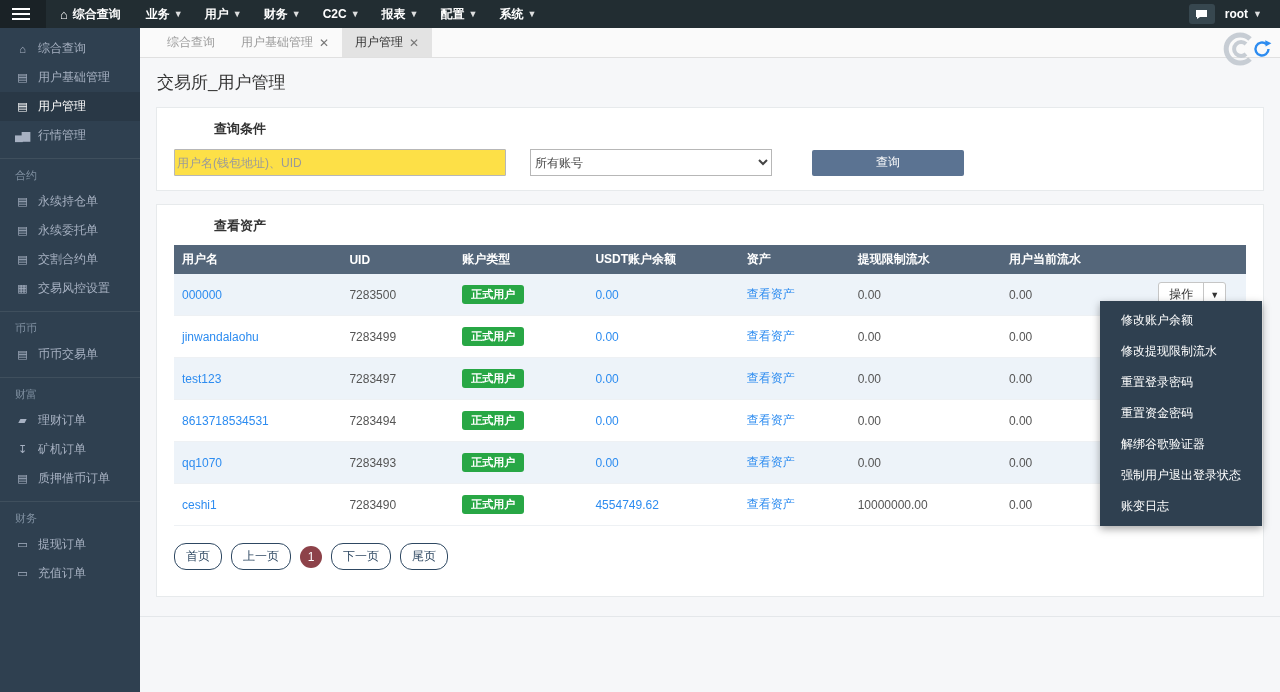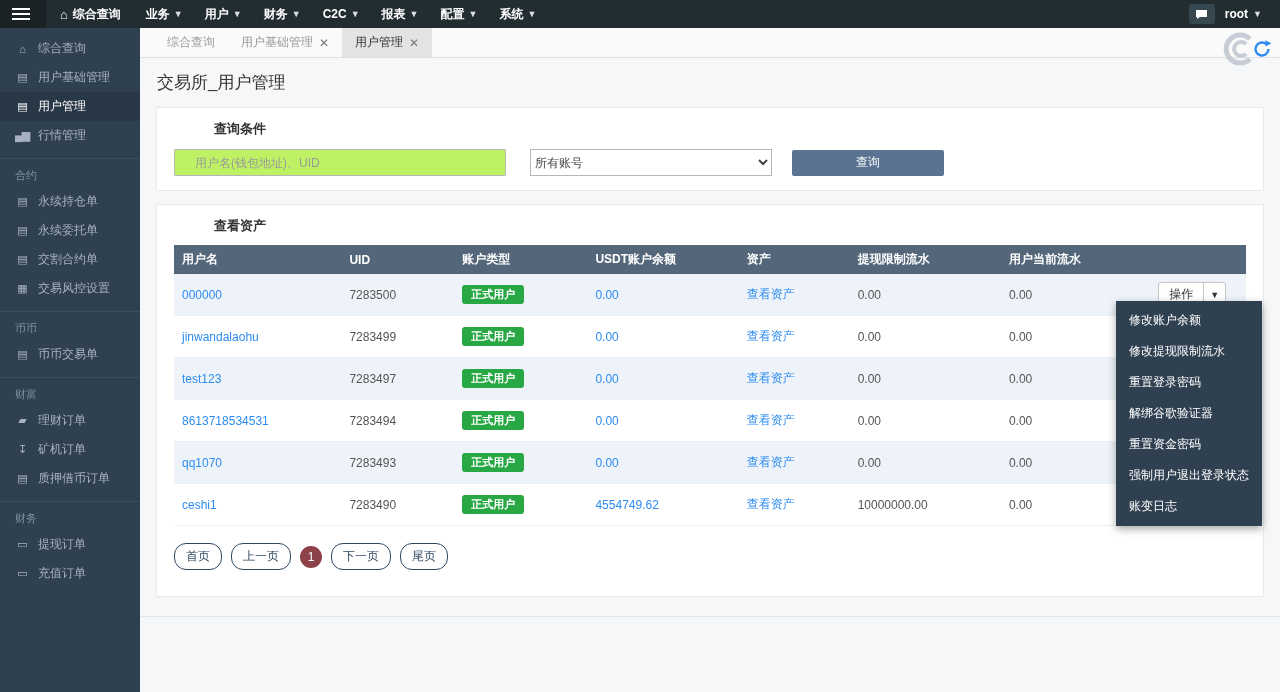--- a/index.html
+++ b/index.html
@@ -37,39 +37,39 @@
 
   .corner-icons { position:absolute; top:2px; right:8px; display:flex; align-items:center; z-index:20; }
 
   .page-title { margin:13px 0 0 17px; font-size:17px; color:#333; }
 
   
   .card { background:#fff; border:1px solid #e7eaec; margin:13px 16px 0; padding:12px 17px 14px; }
   .card-title { font-size:13px; font-weight:bold; color:#333;margin-left:40px; }
 
   .query-row { display:flex; align-items:center; margin-top:11px; }
-  .query-input { width:332px; height:27px; border:1px solid #b7b7b7; padding:0 20px; font-size:12px; color:#444; border-radius:1px; background:#bef264; }
+  .query-input { width:332px; height:27px; border:1px solid #b7b7b7; padding:0 2px; font-size:12px; color:#444; border-radius:1px; background:#fde047; }
   .query-input::placeholder { color:#9a9a9a; }
   .query-select { width:242px; height:27px; margin-left:24px; border:1px solid #b7b7b7; font-size:12px; color:#444; background:#fff; }
-  .query-btn { width:152px; height:26px; margin-left:20px; background:#5b7392; color:#fff; border:none; border-radius:2px; font-size:12px; cursor:pointer; }
+  .query-btn { width:152px; height:26px; margin-left:40px; background:#5b7392; color:#fff; border:none; border-radius:2px; font-size:12px; cursor:pointer; }
 
   .results-card { position:relative; padding-bottom:26px; }
   table { width:100%; border-collapse:collapse; margin-top:10px; table-layout:fixed; }
   thead th { background:#54667a; color:#fff; text-align:left; font-weight:bold; padding:6px 8px; font-size:12px; }
   tbody td { padding:8px 8px; color:#555; border-bottom:1px solid #eef1f4; white-space:nowrap; overflow:hidden; }
   tbody tr:nth-child(odd) { background:#edf3f9; }
   tbody tr:nth-child(even) { background:#fff; }
   a.tlink { color:#2d8cf0; text-decoration:none; cursor:pointer; }
   .badge-green { display:inline-block; background:#28a745; color:#fff; padding:2px 9px; border-radius:3px; font-size:11px; font-weight:bold; }
 
   .split-btn { display:inline-flex; align-items:stretch; background:#fff; border:1px solid #c6c6c6; border-radius:3px; overflow:hidden; cursor:pointer; }
   .split-btn .main { padding:3px 10px; color:#333; }
   .split-btn .arrow { padding:3px 6px; border-left:1px solid #c6c6c6; color:#333; font-size:9px; display:flex; align-items:center; }
 
-  .action-menu { position:absolute; top:96px; right:1px; background:#2f4050; z-index:10; min-width:112px; padding:4px 0; box-shadow:0 3px 8px rgba(0,0,0,.35); }
+  .action-menu { position:absolute; top:96px; right:1px; background:#2f4050; z-index:10; min-width:112px; padding:4px 8px; box-shadow:0 3px 8px rgba(0,0,0,.35); }
   .action-menu .mi { padding:7px 13px; color:#fff; white-space:nowrap; cursor:pointer; }
 
   .pagination { display:flex; align-items:center; gap:9px; margin-top:17px; }
   .pg-btn { background:#fff; border:1.5px solid #2e4862; color:#2e4862; border-radius:12px; padding:4px 11px; font-size:12px; cursor:pointer; }
   .pg-current { width:22px; height:22px; border-radius:50%; background:#8d4249; color:#fff; display:flex; align-items:center; justify-content:center; cursor:default; }
 
   .footer-divider { border-top:1px solid #e4e7ea; margin-top:19px; }
 </style>
 </head>
 <body>
@@ -336,22 +336,22 @@
                   <span class="arrow">▼</span>
                 </span></td>
           </tr>
         </tbody>
       </table>
 
       <div class="action-menu">
         <div class="mi">修改账户余额</div>
         <div class="mi">修改提现限制流水</div>
         <div class="mi">重置登录密码</div>
+        <div class="mi">重置资金密码</div>
         <div class="mi">解绑谷歌验证器</div>
-        <div class="mi">重置资金密码</div>
         <div class="mi">强制用户退出登录状态</div>
         <div class="mi">账变日志</div>
       </div>
 
       <div class="pagination">
         <button class="pg-btn">首页</button>
         <button class="pg-btn">上一页</button>
         <span class="pg-current">1</span>
         <button class="pg-btn">下一页</button>
         <button class="pg-btn">尾页</button>

